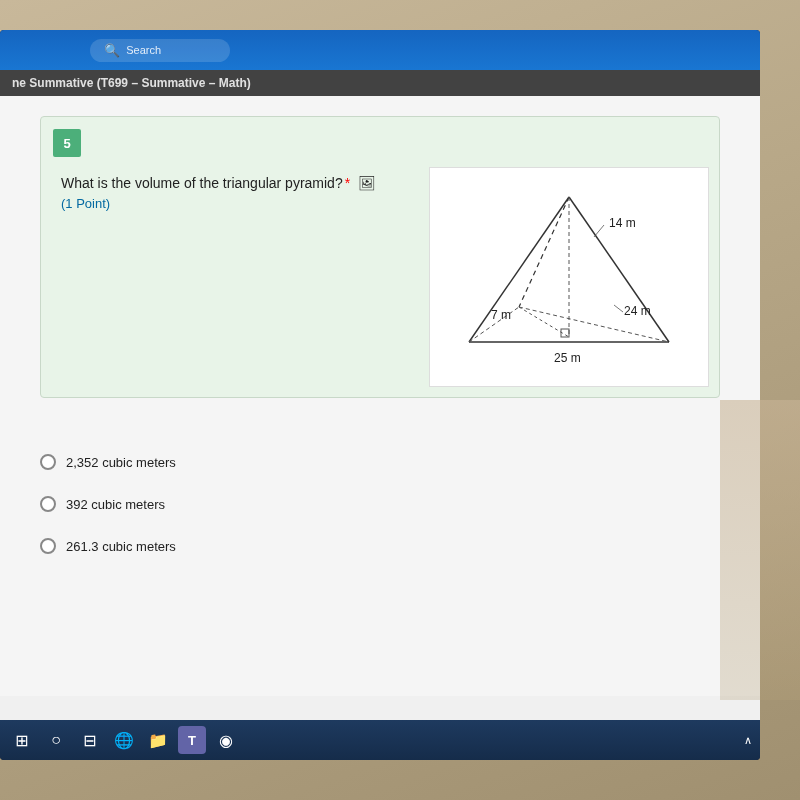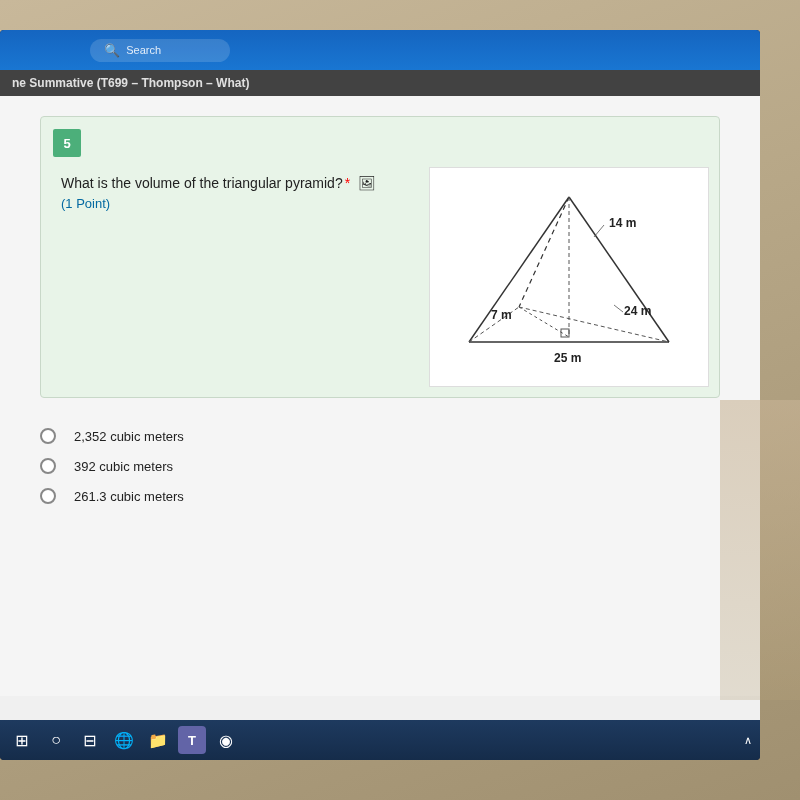--- a/index.html
+++ b/index.html
@@ -132,21 +132,20 @@
     .pyramid-diagram {
       width: 280px;
       min-height: 220px;
       background: white;
       border: 1px solid #ddd;
       margin: 10px 10px 10px 0;
       display: flex;
       align-items: center;
       justify-content: center;
       position: relative;
-      font-weight: bold;
     }
 
     .question-prompt {
       font-size: 14px;
       color: #222;
       line-height: 1.5;
     }
 
     .question-prompt .required {
       color: red;
@@ -160,23 +159,24 @@
     }
 
     
     .answer-options {
       padding: 10px 0 0 0;
     }
 
     .answer-option {
       display: flex;
       align-items: flex-end;
-      gap: 18px;
+      gap: 10px;
       margin-bottom: 14px;
       cursor: pointer;
+      margin-top: 26px;
     }
 
     .radio-circle {
       width: 16px;
       height: 16px;
       border-radius: 50%;
       border: 2px solid #888;
       background: white;
       flex-shrink: 0;
     }
@@ -249,21 +249,21 @@
   <div class="taskbar-top">
     <div class="search-bar">
       <span class="search-icon-span">🔍</span>
       <span class="search-label">Search</span>
     </div>
   </div>
 
   <div class="browser-content">
 
     <div class="app-titlebar">
-      <span>ne Summative (T699 – Thompson – What)</span>
+      <span>ne Summative (T699 – Summative – Math)</span>
     </div>
 
     <div class="content-area">
 
       <div class="question-card">
         <div class="question-header">5</div>
 
         <div class="question-body">
 
           <div class="question-text-area">

